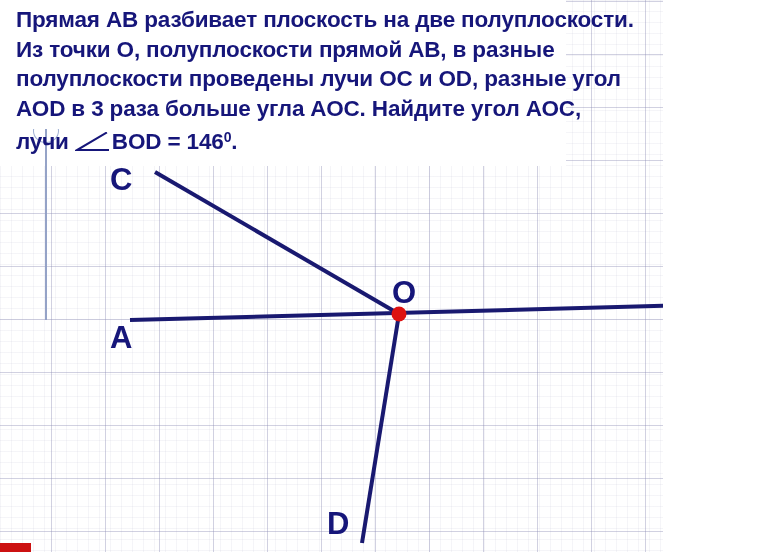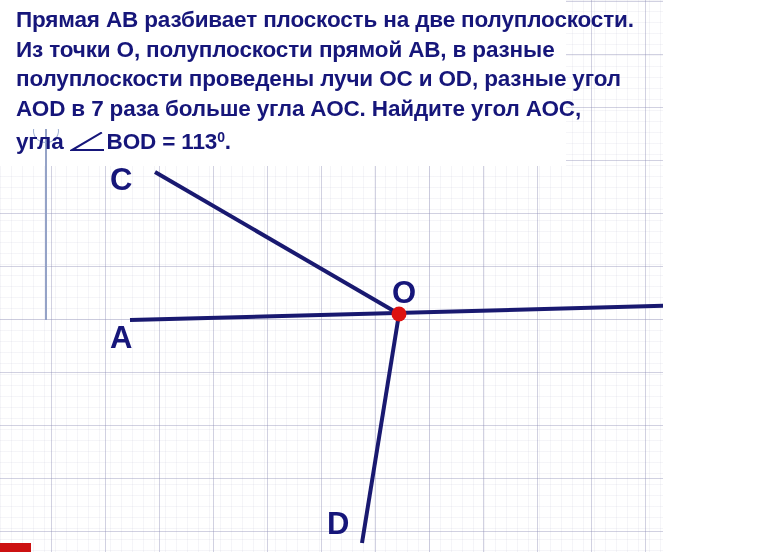--- a/index.html
+++ b/index.html
@@ -163,24 +163,24 @@
   <div id="text-band"></div>
 
   <div id="artifact-line"></div>
   <div id="artifact-ellipse"></div>
   <div id="artifact-mask"></div>
 
   <div id="statement">
     <div class="stmt-line">Прямая АВ разбивает плоскость на две полуплоскости.</div>
     <div class="stmt-line">Из точки О, полуплоскости прямой АВ, в разные</div>
     <div class="stmt-line">полуплоскости проведены лучи ОС и ОD, разные угол</div>
-    <div class="stmt-line">АОD в 7 раза больше угла АОС. Найдите угол АОС,</div>
-    <div class="stmt-line"><span>угла</span><span class="angle-glyph"><svg width="34" height="20" viewBox="0 0 34 20">
+    <div class="stmt-line">АОD в 3 раза больше угла АОС. Найдите угол АОС,</div>
+    <div class="stmt-line"><span>лучи</span><span class="angle-glyph"><svg width="34" height="20" viewBox="0 0 34 20">
             <path d="M33 18 L2 18 L31 1" fill="none" stroke="#16167a" stroke-width="2.1" stroke-linecap="square" stroke-linejoin="miter"></path>
-          </svg></span><span>BOD = 113</span><span class="sup0">0</span><span>.</span></div>
+          </svg></span><span>BOD = 146</span><span class="sup0">0</span><span>.</span></div>
   </div>
 
   <svg id="figure" viewBox="0 0 782 552" xmlns="http://www.w3.org/2000/svg">
     <line x1="130" y1="320" x2="695" y2="305" stroke="#191970" stroke-width="4" stroke-linecap="butt"></line>
     <line x1="399" y1="314" x2="155" y2="172" stroke="#191970" stroke-width="4" stroke-linecap="butt"></line>
     <line x1="399" y1="314" x2="362" y2="543" stroke="#191970" stroke-width="4" stroke-linecap="butt"></line>
     <circle cx="399" cy="314" r="7.5" fill="#dd1111"></circle>
   </svg>
 
   <div class="pt-label" id="label-C">С</div>

